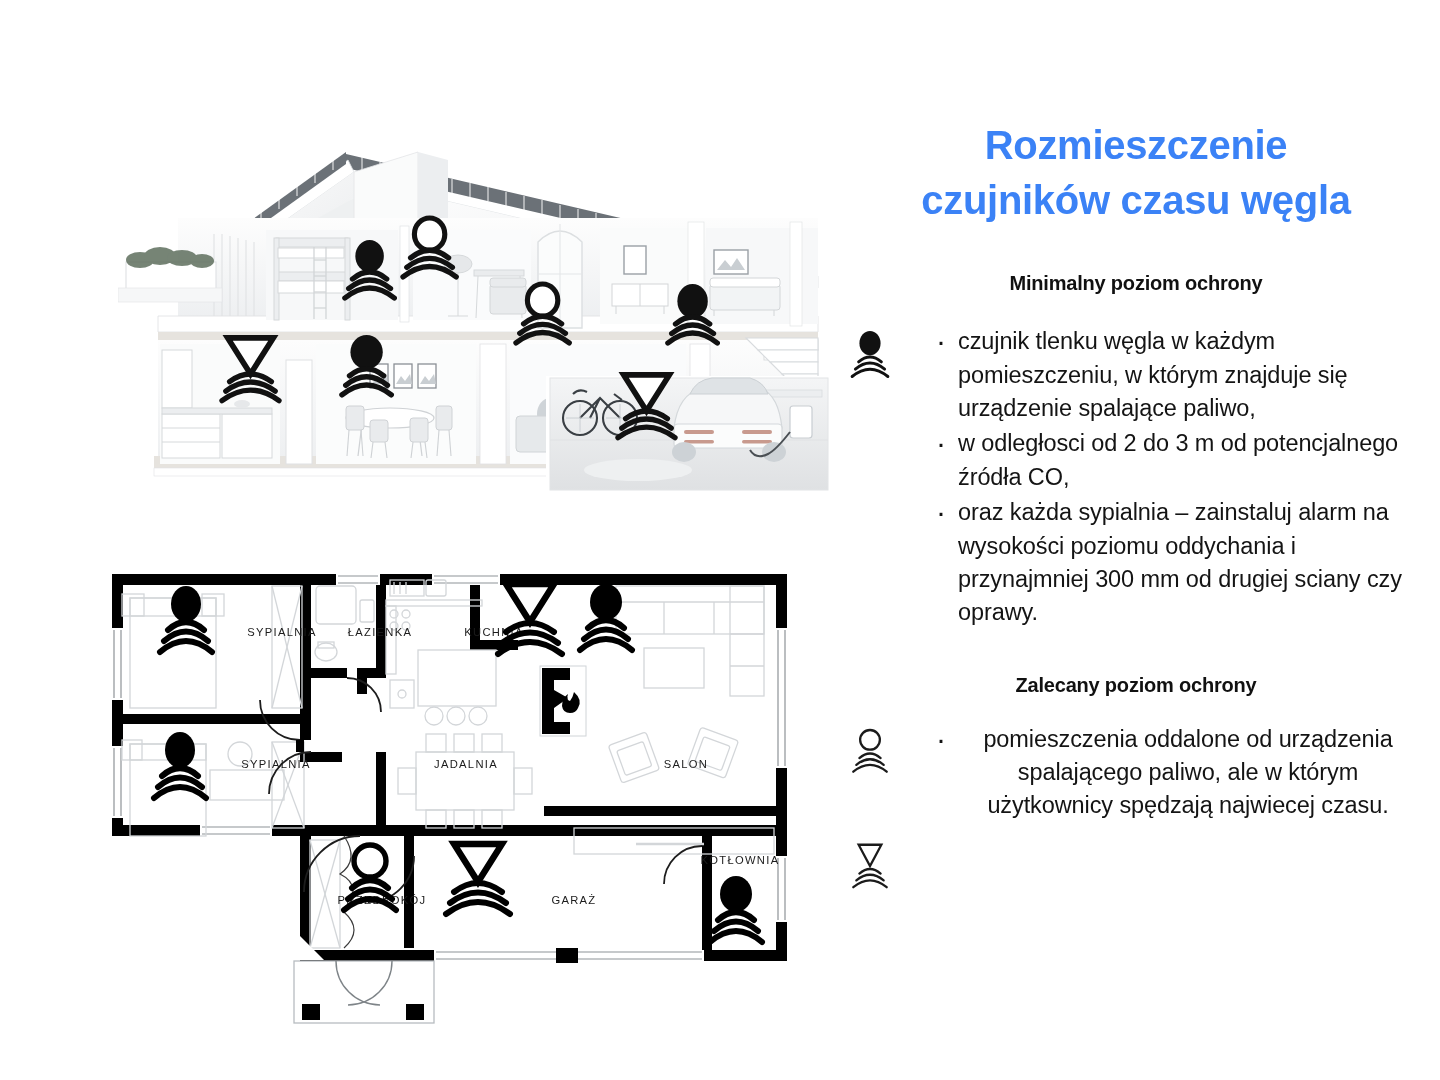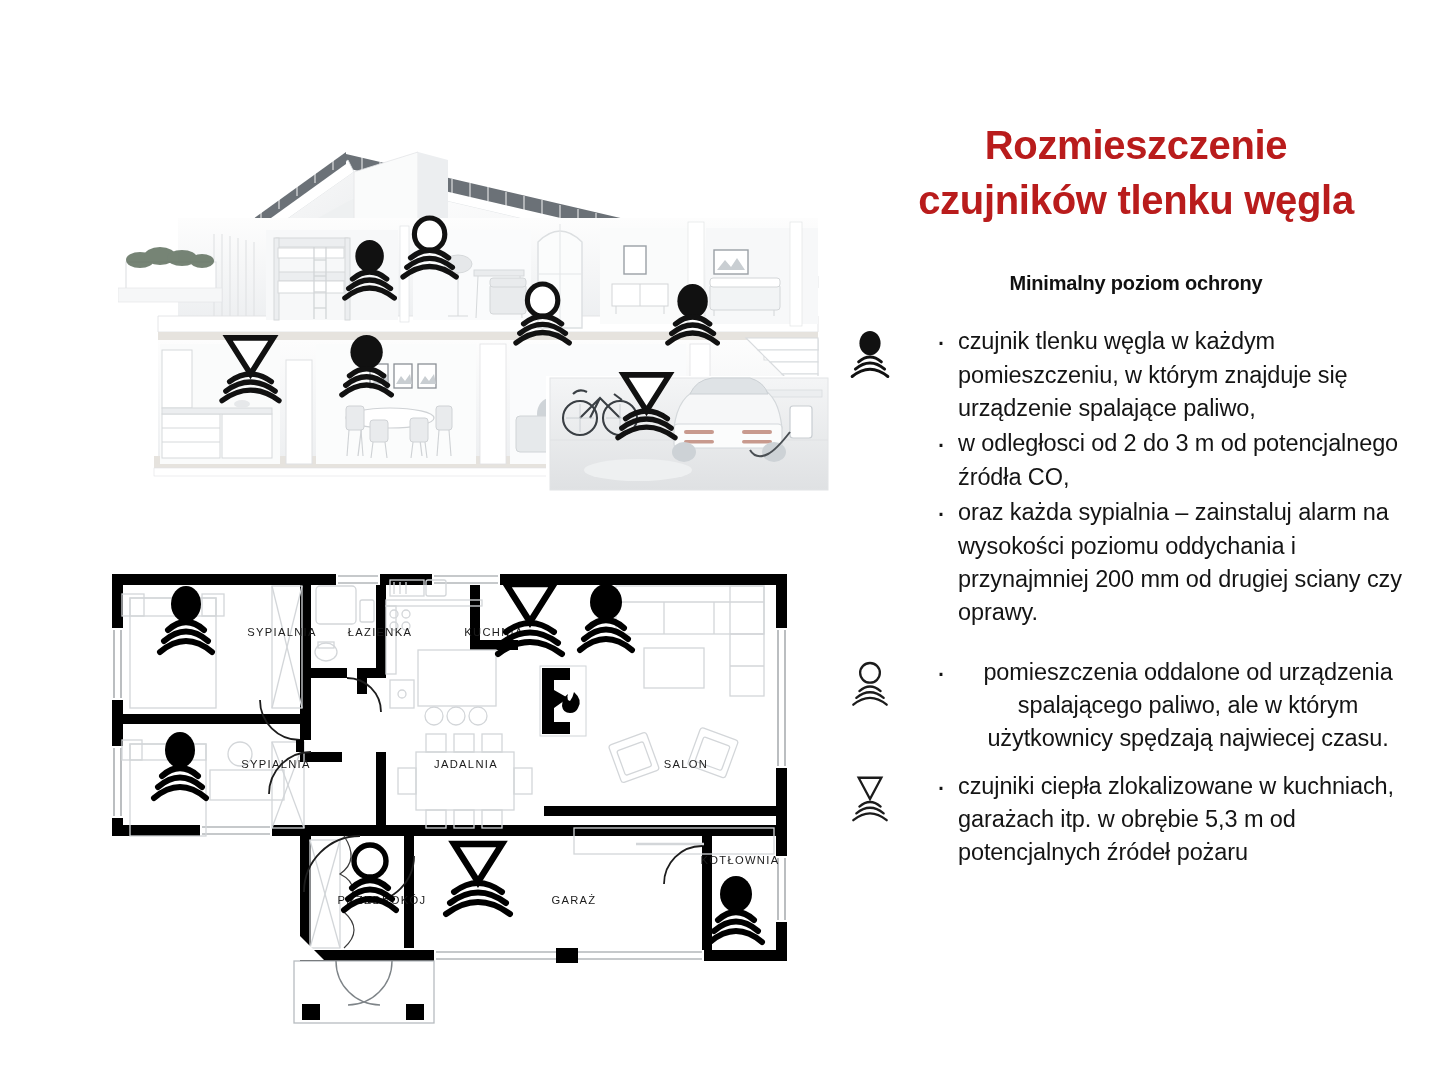--- a/index.html
+++ b/index.html
@@ -7,21 +7,21 @@
     width:1440px;height:1080px;background:#ffffff;
     font-family:"Liberation Sans", sans-serif;
     color:#1a1a1a;overflow:hidden;position:relative;
   }
   #page{position:relative;width:1440px;height:1080px;}
 
   
   .right-col{position:absolute;left:846px;top:118px;width:580px;}
   .title{
     font-size:40px;font-weight:bold;line-height:1.38;
-    text-align:center;letter-spacing:-0.3px;color:#b91c1c;
+    text-align:center;letter-spacing:-0.3px;color:#3b82f6;
   }
   .section-head{
     font-size:20px;font-weight:bold;color:#111;
     text-align:center;letter-spacing:-0.2px;
   }
   .bullets{list-style:none;margin:8px;padding:0;}
   .bullets li{
     position:relative;padding-left:30px;
     font-size:23.5px;line-height:1.42;color:#141414;
     margin-bottom:2px;letter-spacing:-0.1px;
@@ -622,59 +622,57 @@
         <path d="M2 53 q22 -19 44 0" stroke="#000" stroke-width="6" fill="none" stroke-linecap="round"></path>
         <path d="M-2 64 q26 -22 52 0" stroke="#000" stroke-width="6" fill="none" stroke-linecap="round"></path>
       </g>
     </svg>
   </div>
 
   <div class="right-col">
 
     <div class="title">
       <div>Rozmieszczenie</div>
-      <div>czujników tlenku węgla</div>
+      <div>czujników czasu węgla</div>
     </div>
 
     <div class="section-head" style="margin-top:44px;">Minimalny poziom ochrony</div>
 
     <div style="position:relative;margin-top:30px;">
       <svg class="legend-icon" style="left:0px;top:6px;" width="48" height="52" viewBox="0 0 58 64">
         <ellipse cx="29" cy="15" rx="13" ry="15" fill="#111"></ellipse>
         <path d="M15 38 q14 -12 28 0" stroke="#111" stroke-width="3.6" fill="none" stroke-linecap="round"></path>
         <path d="M11 47 q18 -15 36 0" stroke="#111" stroke-width="3.6" fill="none" stroke-linecap="round"></path>
         <path d="M7 56 q22 -18 44 0" stroke="#111" stroke-width="3.6" fill="none" stroke-linecap="round"></path>
       </svg>
       <ul class="bullets" style="margin-left:82px;">
         <li>czujnik tlenku węgla w każdym pomieszczeniu, w którym znajduje się urządzenie spalające paliwo,</li>
         <li>w odległosci od 2 do 3 m od potencjalnego źródła CO,</li>
-        <li>oraz każda sypialnia – zainstaluj alarm na wysokości poziomu oddychania i przynajmniej 200 mm od drugiej sciany czy oprawy.</li>
+        <li>oraz każda sypialnia – zainstaluj alarm na wysokości poziomu oddychania i przynajmniej 300 mm od drugiej sciany czy oprawy.</li>
       </ul>
     </div>
 
+    <div class="section-head" style="margin-top:44px;">Zalecany poziom ochrony</div>
 
     <div style="position:relative;margin-top:26px;text-align:center;">
       <svg class="legend-icon" style="left:2px;top:4px;" width="44" height="50" viewBox="0 0 58 64">
         <circle cx="29" cy="16" r="13" fill="#ffffff" stroke="#1b1b1b" stroke-width="3"></circle>
         <path d="M15 40 q14 -12 28 0" stroke="#1b1b1b" stroke-width="3" fill="none" stroke-linecap="round"></path>
         <path d="M11 49 q18 -15 36 0" stroke="#1b1b1b" stroke-width="3" fill="none" stroke-linecap="round"></path>
         <path d="M7 58 q22 -18 44 0" stroke="#1b1b1b" stroke-width="3" fill="none" stroke-linecap="round"></path>
       </svg>
       <ul class="bullets" style="margin-left:82px;">
         <li>pomieszczenia oddalone od urządzenia spalającego paliwo, ale w którym użytkownicy spędzają najwiecej czasu.</li>
       </ul>
     </div>
 
     <div style="position:relative;margin-top:14px;">
       <svg class="legend-icon" style="left:2px;top:4px;" width="44" height="50" viewBox="0 0 58 64">
         <polygon points="14,4 44,4 29,32" fill="#ffffff" stroke="#1b1b1b" stroke-width="3"></polygon>
         <path d="M15 42 q14 -12 28 0" stroke="#1b1b1b" stroke-width="3" fill="none" stroke-linecap="round"></path>
         <path d="M11 51 q18 -15 36 0" stroke="#1b1b1b" stroke-width="3" fill="none" stroke-linecap="round"></path>
         <path d="M7 60 q22 -18 44 0" stroke="#1b1b1b" stroke-width="3" fill="none" stroke-linecap="round"></path>
       </svg>
-      <ul class="bullets" style="margin-left:82px;">
-        <li>czujniki ciepła zlokalizowane w kuchniach, garażach itp. w obrębie 5,3 m od potencjalnych źródeł pożaru</li>
-      </ul>
     </div>
 
   </div>
 
 </div>
 
 </body></html>

